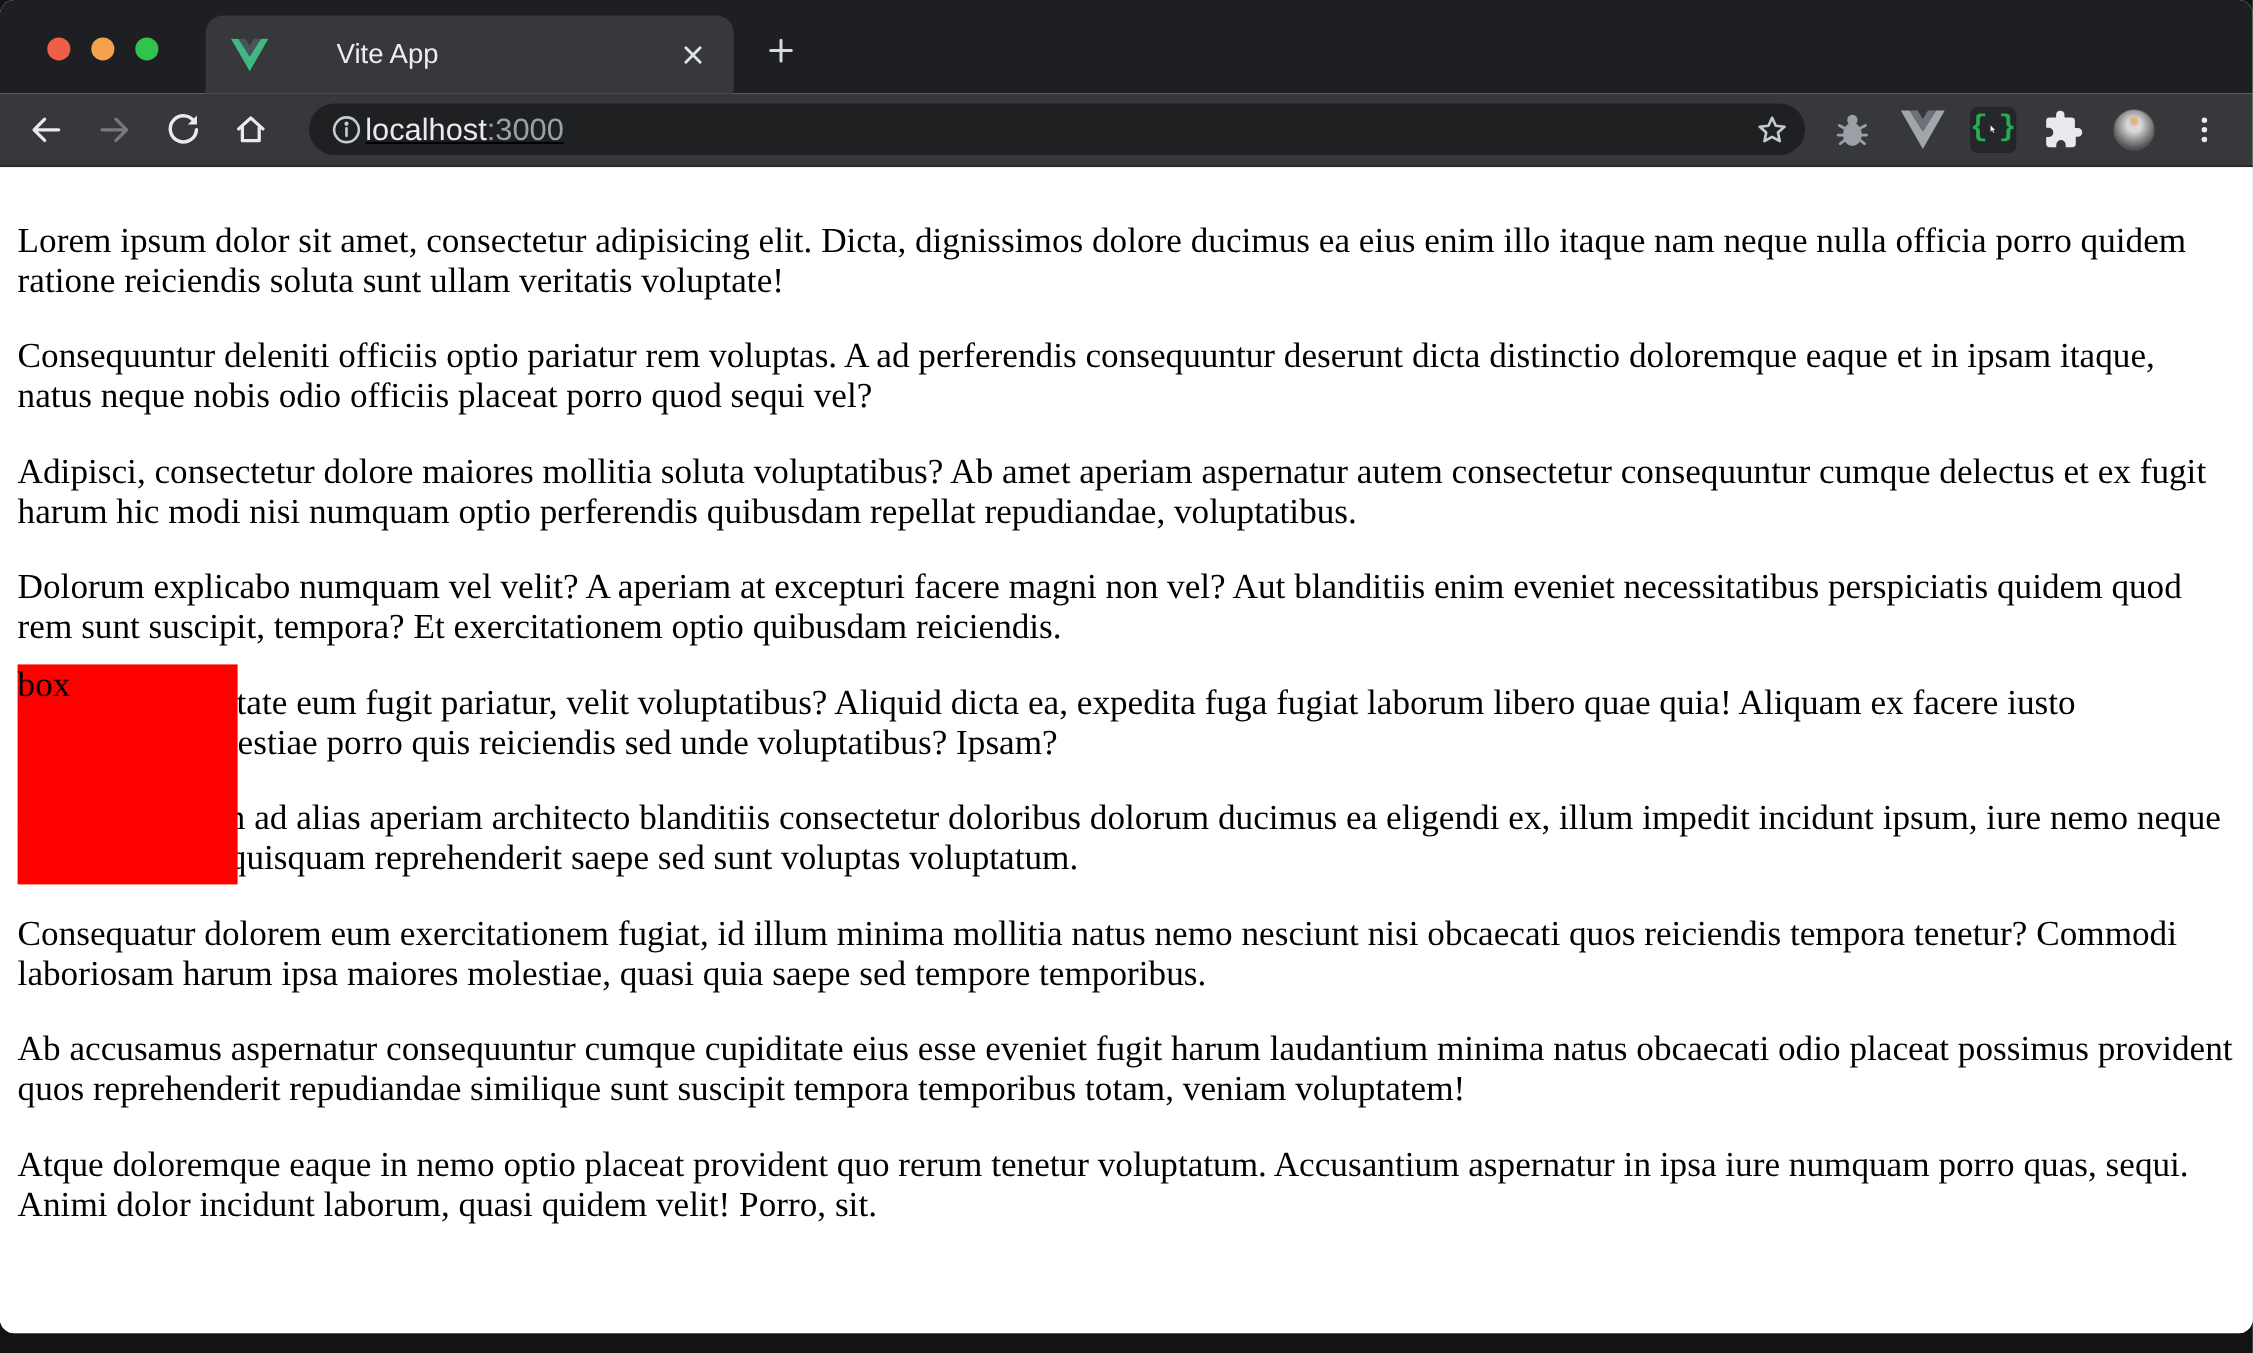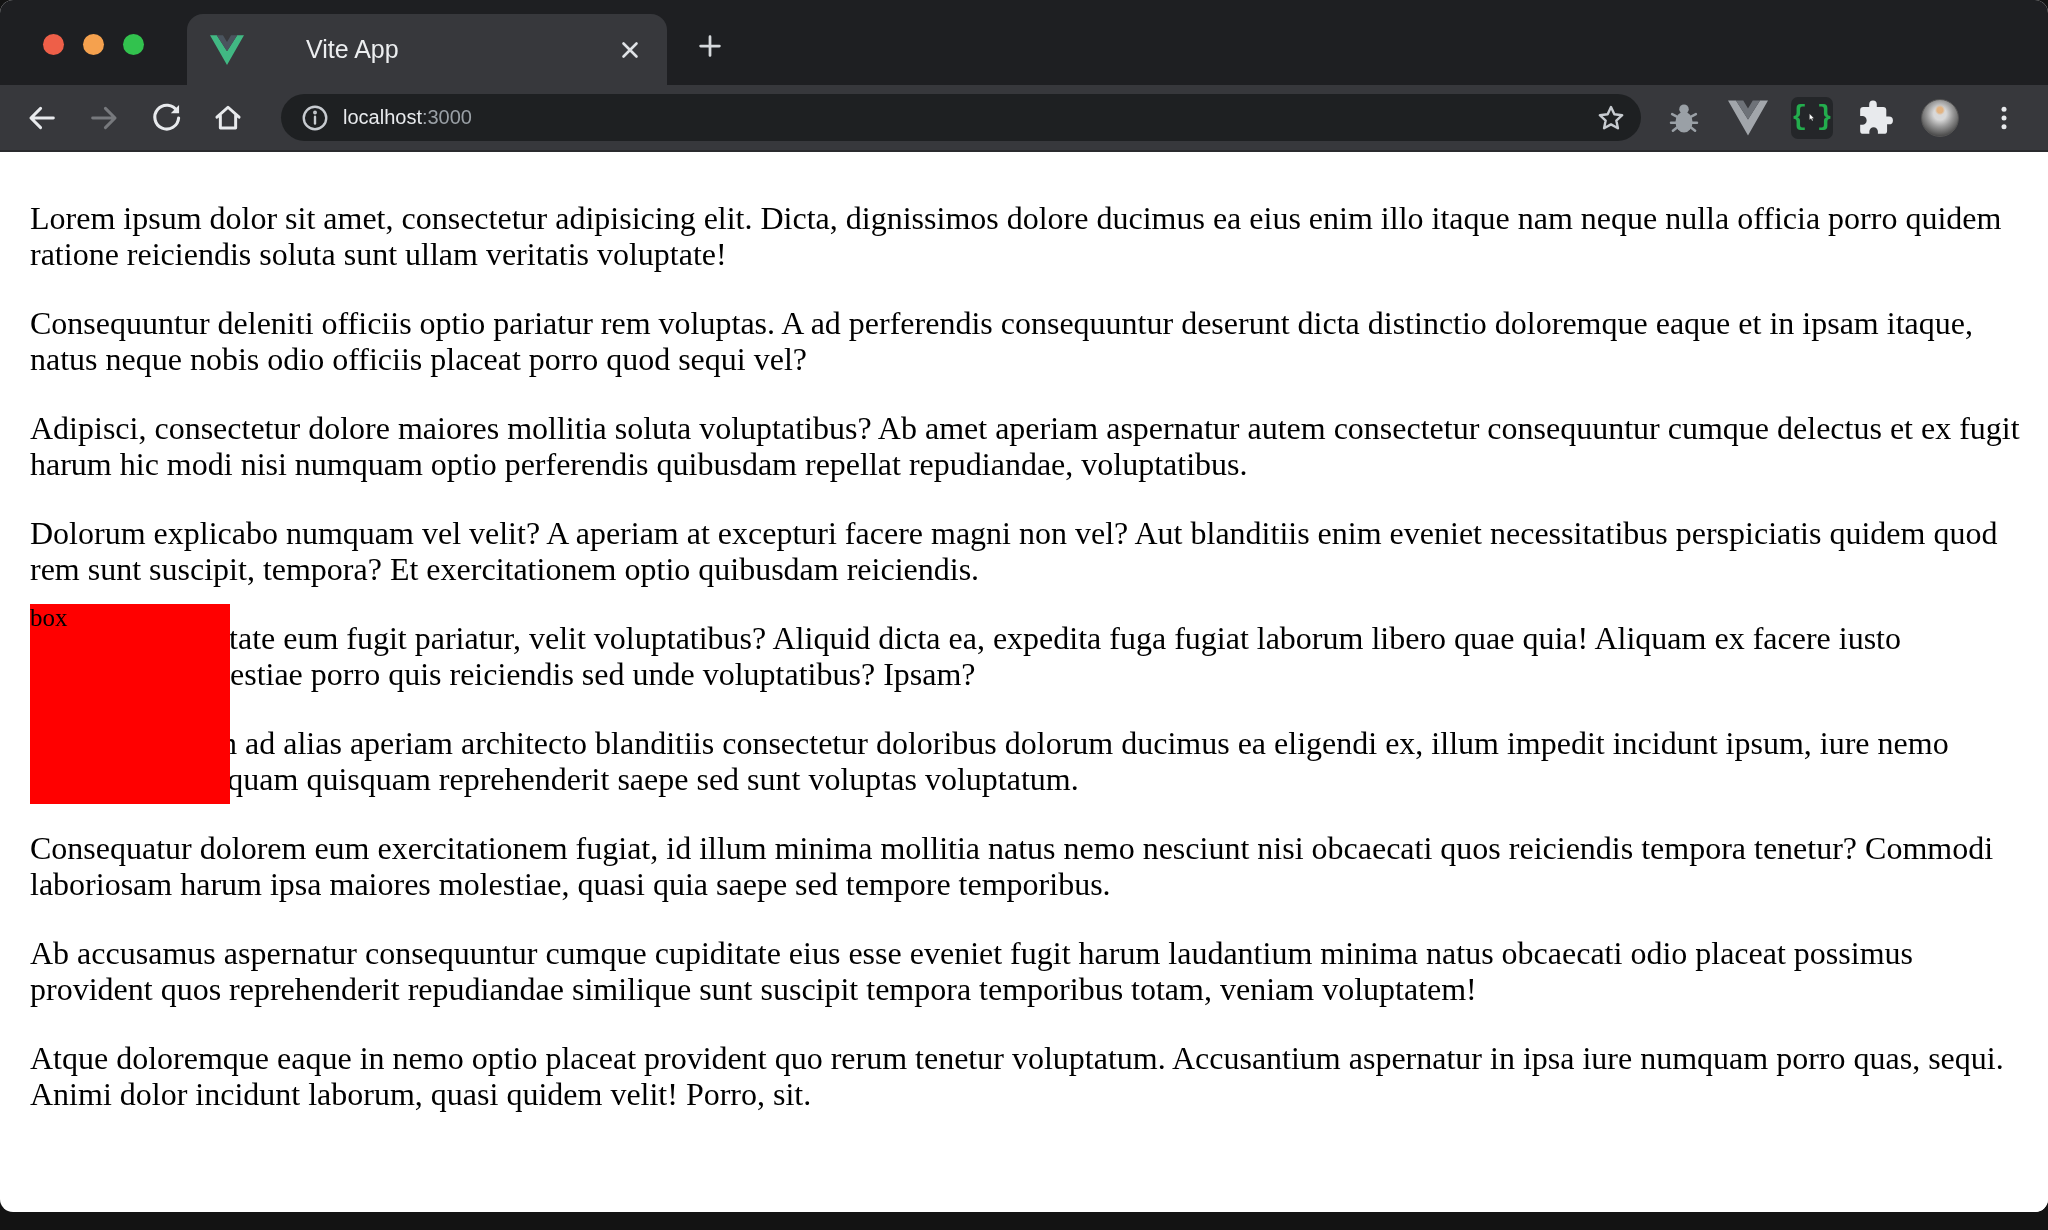--- a/index.html
+++ b/index.html
@@ -34,21 +34,21 @@
     padding: 0 22px 0 17px; border-bottom: 2px solid #2a2b2e;
   }
   .ibtn { width: 50px; height: 50px; border-radius: 50%; display: flex;
           align-items: center; justify-content: center; flex: none; }
   .navgroup { display: flex; gap: 12px; }
 
   .urlbar {
     flex: 1; height: 47px; margin-left: 28px; background: #1e2022; border-radius: 24px;
     display: flex; align-items: center; padding: 0 14px 0 19px; min-width: 0;
   }
-  .urltext { font-size: 20px; margin-left: 13px; flex: 1; white-space: nowrap; overflow: hidden; }
+  .urltext { font-size: 28px; margin-left: 2px; flex: 1; white-space: nowrap; overflow: hidden; text-decoration: underline; }
   .urltext .host { color: #e8eaed; }
   .urltext .port { color: #9aa0a6; }
 
   .extgroup { display: flex; align-items: center; gap: 20px; margin-left: 21px; }
   .ext { width: 44px; height: 44px; display: flex; align-items: center; justify-content: center;
          border-radius: 8px; position: relative; }
   .braces-badge { width: 42px; height: 42px; border-radius: 7px; background: #242629;
                   display: flex; align-items: center; justify-content: center; gap: 2px; }
   .braces-badge .br { color: #23ad4d; font-family: "Liberation Mono", monospace;
                       font-size: 27px; font-weight: bold; line-height: 1; }
@@ -56,26 +56,26 @@
             background:
               radial-gradient(circle at 50% 28%, rgba(235,150,60,.55) 0 9%, rgba(235,150,60,0) 16%),
               radial-gradient(circle at 50% 38%, #d8d8d8 0 22%, #9a9a9a 45%, #4a4a4a 78%, #2e2e2e 100%);
             border: 1px solid #555; }
 
   
   .content {
     position: relative; height: 1060px; background: #ffffff; overflow: hidden;
     padding: 16px 16px 0 16px;
     font-family: "Liberation Serif", "DejaVu Serif", serif;
-    font-size: 32px; line-height: 1.14; color: #000; margin-left: 14px;
+    font-size: 32px; line-height: 1.14; color: #000;
   }
   .content p { margin: 32px 0; }
   .overlay-box {
     position: absolute; left: 16px; top: 452px; width: 200px; height: 200px;
-    font-family: "Liberation Serif", "DejaVu Serif", serif; font-size: 25px; color: #000;
+    font-family: "Liberation Serif", "DejaVu Serif", serif; font-size: 32px; color: #000;
   }
 
   svg { display: block; }
 </style>
 </head>
 <body>
 
 <div class="window">
 
   <div class="tabstrip">

